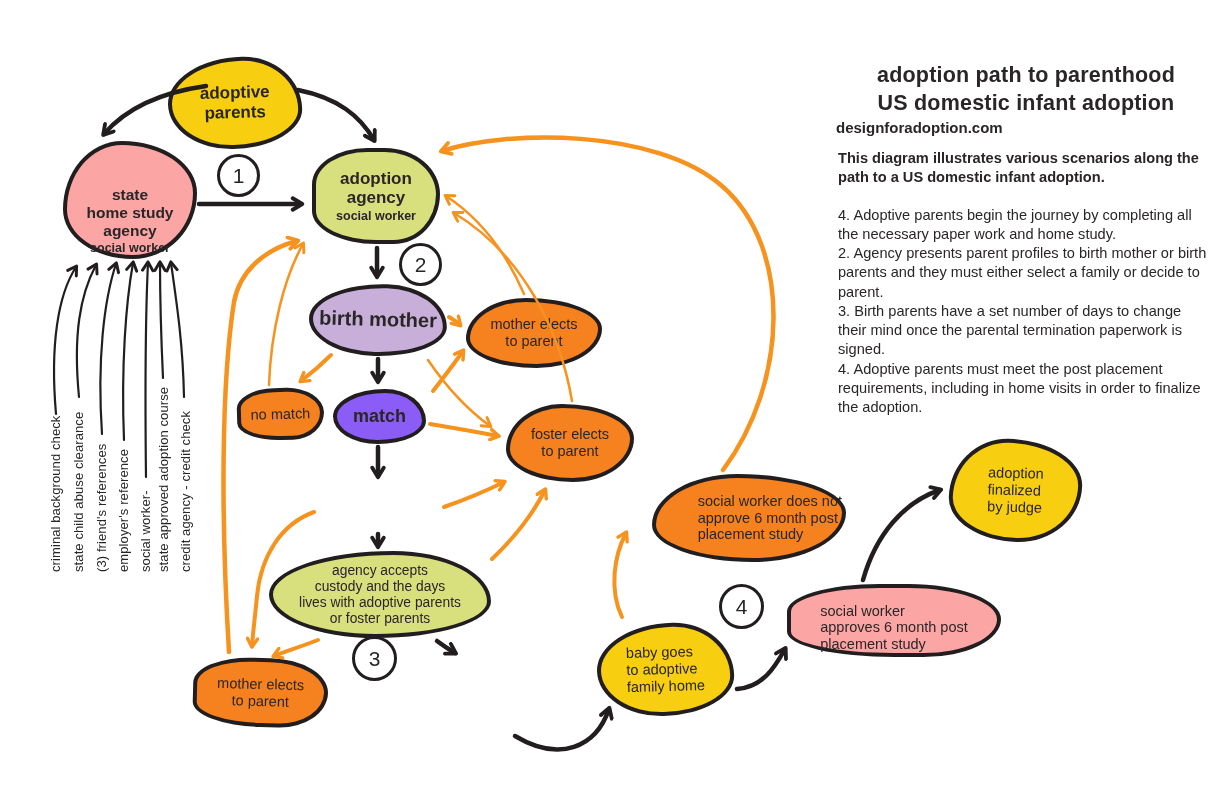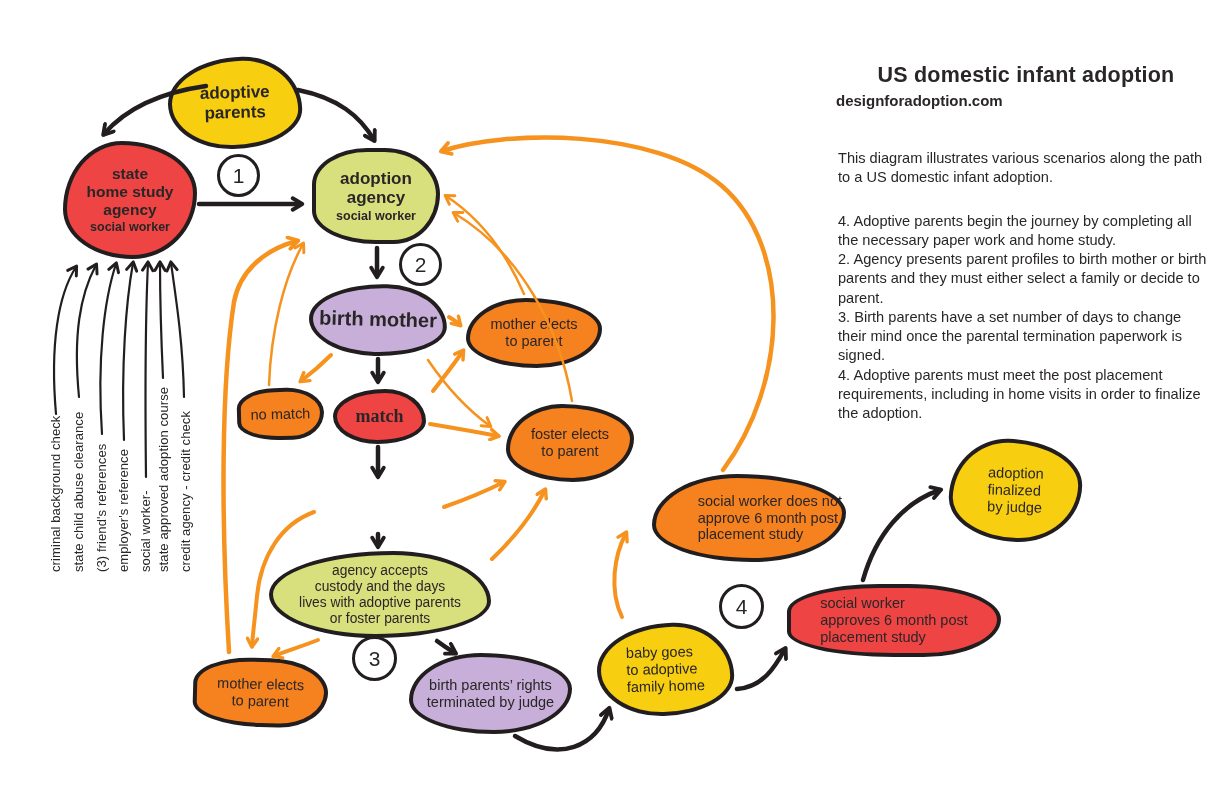--- a/index.html
+++ b/index.html
@@ -14,25 +14,25 @@
   .blob .lbl { white-space:pre-line; }
   .blob .sub { font-size:12.5px; font-weight:bold; margin-top:1px; }
 
   .rA { border-radius: 56% 44% 52% 48% / 50% 58% 42% 50%; }
   .rB { border-radius: 44% 56% 48% 52% / 58% 44% 56% 42%; }
   .rC { border-radius: 50% 50% 42% 58% / 44% 56% 60% 40%; }
   .tilt1 { transform:rotate(-1.5deg); }
   .tilt2 { transform:rotate(1.5deg); }
 
   .yellow { background:#f7ce10; }
-  .mint   { background:#ef4444; }
+  .mint   { background:#fca5a5;justify-content:flex-end; }
   .ygreen { background:#d8df7d; }
   .purple { background:#c7afd9; }
   .orange { background:#f5811f; }
-  .green  { background:#ef4444;font-family:Liberation Serif, serif; }
+  .green  { background:#8b5cf6; }
   .teal   { background:#7fc9c1; }
 
   .f20 { font-size:20px; font-weight:bold; }
   .f18 { font-size:18px; font-weight:bold; }
   .f17 { font-size:17px; font-weight:bold; }
   .f16 { font-size:15.5px; font-weight:bold; }
   .f14 { font-size:14.5px; }
   .f13 { font-size:13.8px; }
   .ta-l .lbl { text-align:left; }
 
@@ -42,21 +42,21 @@
 
   .check-item { position:absolute; z-index:2; transform:rotate(-90deg); transform-origin:0 0;
                 white-space:nowrap; font-size:13px; letter-spacing:0.1px; }
 
   .hdr { position:absolute; left:836px; top:62px; width:380px; z-index:2; }
   .hdr .t { font-weight:bold; font-size:21.5px; text-align:center; line-height:1.28; letter-spacing:0.2px; }
   .hdr .site { font-weight:bold; font-size:15px; text-align:left; padding-right:8px; margin-top:2px; }
 
   .desc { position:absolute; left:838px; top:149px; width:374px; z-index:2;
           font-size:14.6px; line-height:1.32; }
-  .desc .intro { margin-bottom:24px; }
+  .desc .intro { margin-bottom:18px;font-weight:bold; }
 </style>
 </head>
 <body>
 
 <div class="canvas">
 
   <svg class="arrows" width="1224" height="792" viewBox="0 0 1224 792">
     <defs>
       <marker id="ab" viewBox="0 0 12 12" refX="8.5" refY="6" markerWidth="3.4" markerHeight="3.4" orient="auto">
         <path d="M2,1.5 L9.5,6 L2,10.5" fill="none" stroke="#221e1f" stroke-width="3" stroke-linecap="round" stroke-linejoin="round"></path>
@@ -164,24 +164,20 @@
 custody and the days
 lives with adoptive parents
 or foster parents</span>
     </div>
 
   <div class="blob orange rC f14 tilt2" style="left:193px; top:658px; width:135px; height:69px;">
       <span class="lbl">mother elects
 to parent</span>
     </div>
 
-  <div class="blob purple rB f14" style="left:409px; top:653px; width:163px; height:81px;">
-      <span class="lbl">birth parents’ rights
-terminated by judge</span>
-    </div>
 
   <div class="blob yellow rA f14 ta-l tilt1" style="left:597px; top:623px; width:137px; height:93px;">
       <span class="lbl">baby goes
 to adoptive
 family home</span>
     </div>
 
   <div class="blob orange rB f14 ta-l" style="left:652px; top:474px; width:194px; height:88px;align-items:flex-end;">
       <span class="lbl">social worker does not
 approve 6 month post
@@ -215,20 +211,21 @@
 
   <div class="check-item" style="left:48px;  top:572px;">criminal background check</div>
   <div class="check-item" style="left:71px;  top:572px;">state child abuse clearance</div>
   <div class="check-item" style="left:94px;  top:572px;">(3) friend's references</div>
   <div class="check-item" style="left:116px; top:572px;">employer's reference</div>
   <div class="check-item" style="left:138px; top:572px;">social worker-</div>
   <div class="check-item" style="left:156px; top:572px;">state approved adoption course</div>
   <div class="check-item" style="left:178px; top:572px;">credit agency - credit check</div>
 
   <div class="hdr">
+    <div class="t">adoption path to parenthood</div>
     <div class="t">US domestic infant adoption</div>
     <div class="site">designforadoption.com</div>
   </div>
 
   <div class="desc">
     <div class="intro">This diagram illustrates various scenarios along the path to a US domestic infant adoption.</div>
     <div class="step">4. Adoptive parents begin the journey by completing all the necessary paper work and home study.</div>
     <div class="step">2. Agency presents parent profiles to birth mother or birth parents and they must either select a family or decide to parent.</div>
     <div class="step">3. Birth parents have a set number of days to change their mind once the parental termination paperwork is signed.</div>
     <div class="step">4. Adoptive parents must meet the post placement requirements, including in home visits in order to finalize the adoption.</div>

